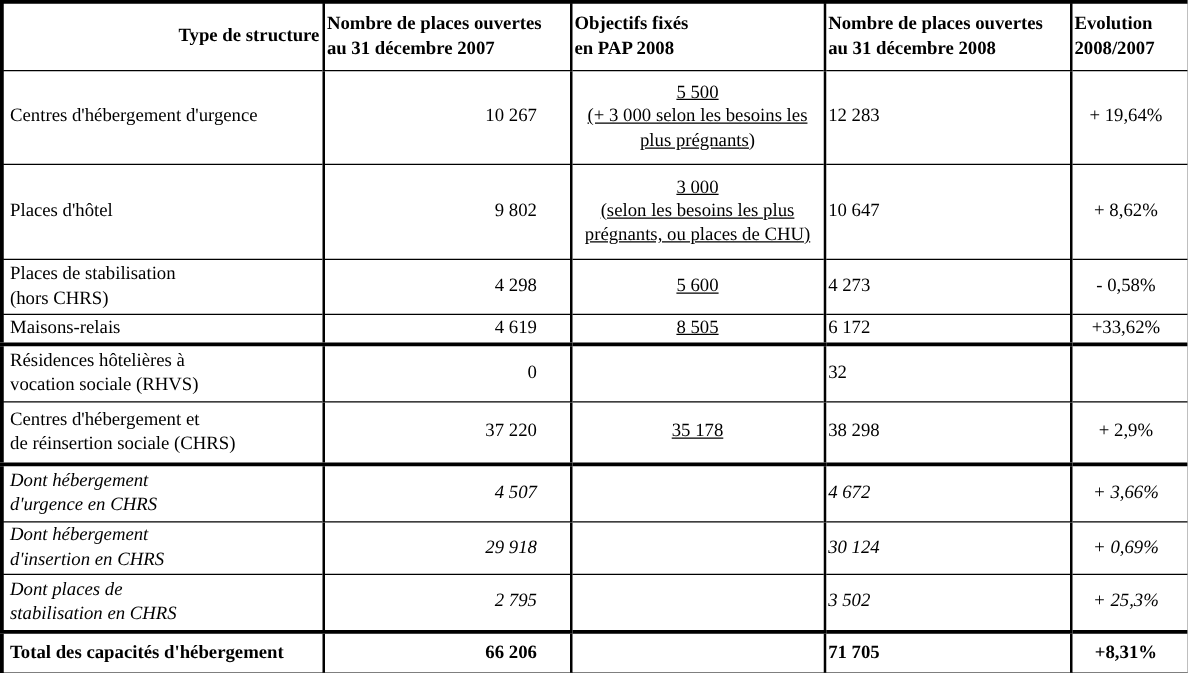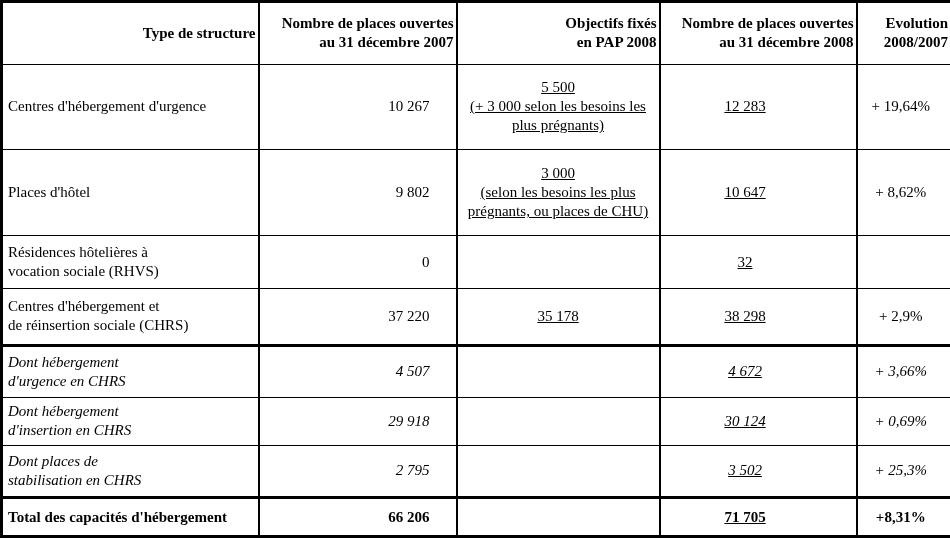--- a/index.html
+++ b/index.html
@@ -22,42 +22,41 @@
     border-right-width: 2px;
     white-space: pre-line;
     vertical-align: middle;
     font-size: 15px;
     line-height: 1.28;
     padding: 1px 2px;
     overflow: hidden;
   }
   .doc-table th {
     font-weight: bold;
-    text-align: right;
+    text-align: left;
   }
   .doc-table th.c0 {
     text-align: right;
     padding-left: 5px;
   }
   .doc-table td.c0 {
     text-align: left;
     padding-left: 5px;
   }
   .doc-table td.c1 {
     text-align: right;
     padding-right: 26px;
   }
   .doc-table td.c2 {
     text-align: center;
     text-decoration: underline;
   }
   .doc-table td.c3 {
-    text-align: center;
+    text-align: left;
     padding-right: 28px;
-    text-decoration: underline;
   }
   .doc-table td.c4 {
     text-align: center;
     padding-right: 8px;
   }
   tr.sub td {
     font-style: italic;
   }
   tr.sub td.c0 {
     text-align: left;
@@ -107,21 +106,36 @@
     <tr style="height:76px">
       <td class="c0">Places d'hôtel</td>
       <td class="c1">9 802</td>
       <td class="c2">3 000
 (selon les besoins les plus
 prégnants, ou places de CHU)</td>
       <td class="c3">10 647</td>
       <td class="c4">+ 8,62%</td>
     </tr>
 
+    <tr style="height:44px">
+      <td class="c0">Places de stabilisation
+(hors CHRS)</td>
+      <td class="c1">4 298</td>
+      <td class="c2">5 600</td>
+      <td class="c3">4 273</td>
+      <td class="c4">- 0,58%</td>
+    </tr>
 
+    <tr class="thick" style="height:24px">
+      <td class="c0">Maisons-relais</td>
+      <td class="c1">4 619</td>
+      <td class="c2">8 505</td>
+      <td class="c3">6 172</td>
+      <td class="c4">+33,62%</td>
+    </tr>
 
     <tr style="height:46px">
       <td class="c0">Résidences hôtelières à
 vocation sociale (RHVS)</td>
       <td class="c1">0</td>
       <td class="c2"></td>
       <td class="c3">32</td>
       <td class="c4"></td>
     </tr>
 

